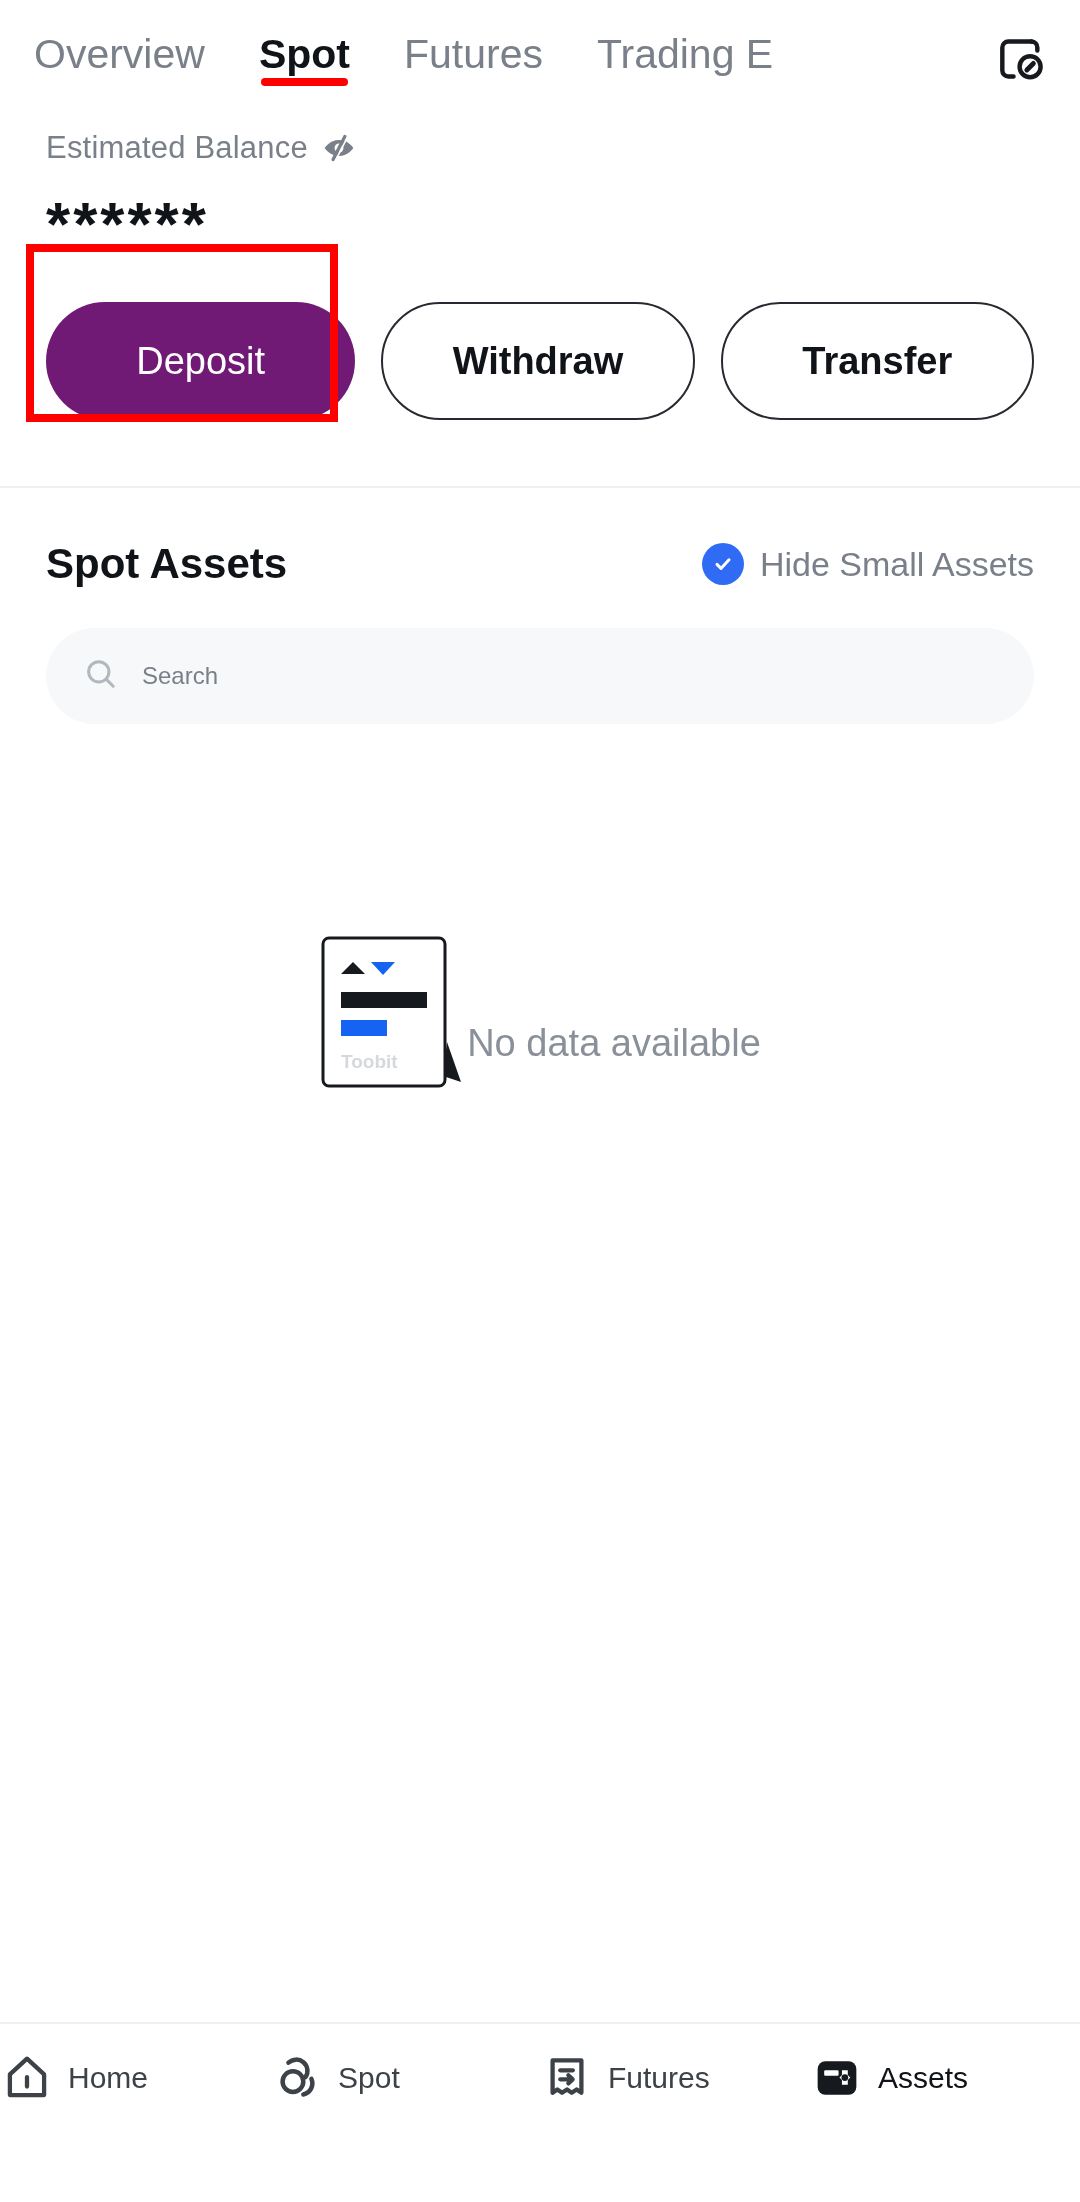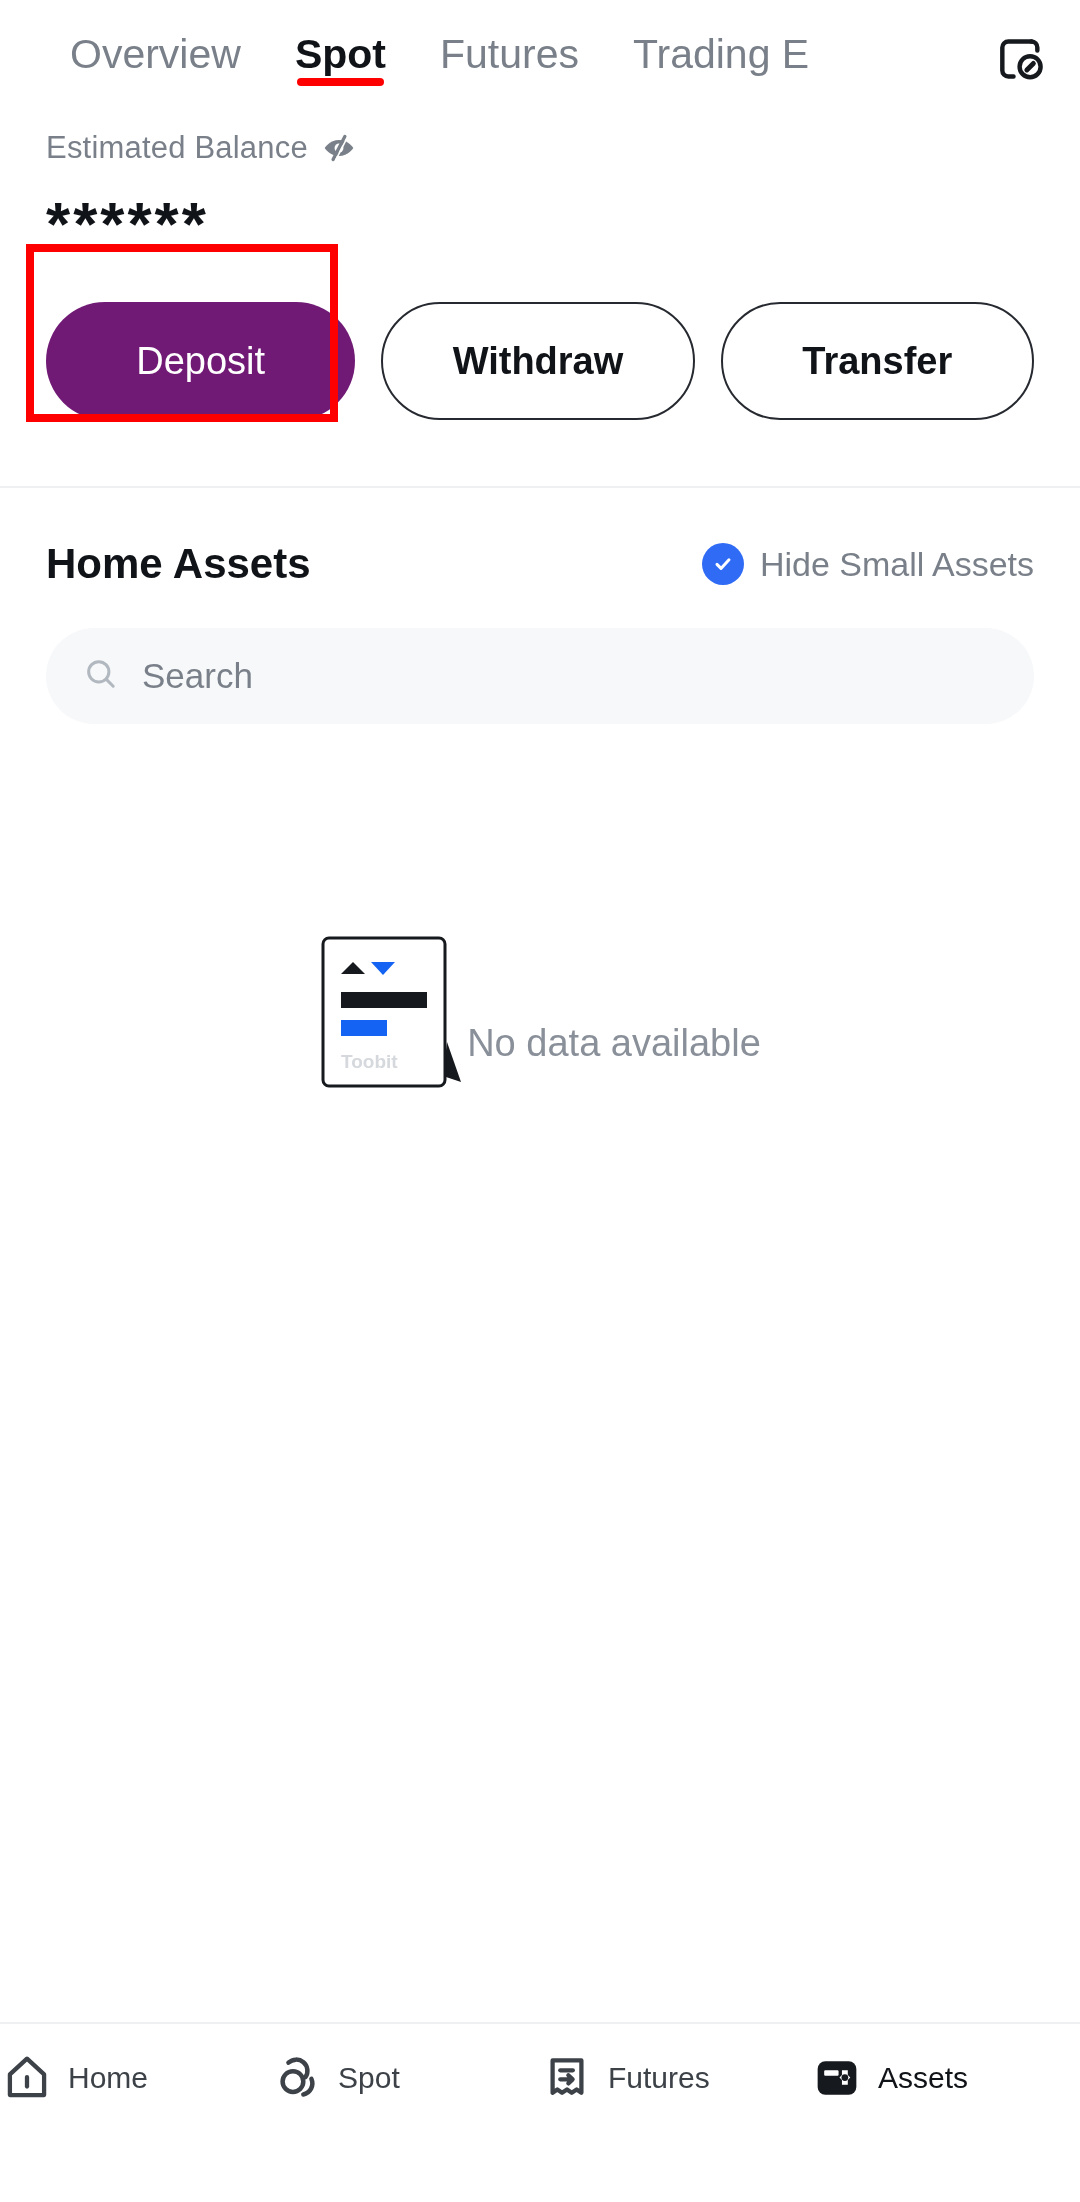--- a/index.html
+++ b/index.html
@@ -13,21 +13,20 @@
     overflow:hidden;
   }
 
   
   .tabbar {
     display:flex;
     align-items:center;
     padding:0 34px;
     height:108px;
     position:relative;
-    margin-left:36px;
   }
   .tab {
     font-size:41px;
     color:#7a8089;
     font-weight:400;
     margin-right:54px;
     position:relative;
     white-space:nowrap;
     line-height:108px;
   }
@@ -157,21 +156,21 @@
     display:flex;
     align-items:center;
     padding:0 36px;
     gap:22px;
   }
   .search input {
     border:none;
     outline:none;
     background:transparent;
     font-family:inherit;
-    font-size:35px;
+    font-size:24px;
     color:#101317;
     width:100%;
     height:100%;
   }
   .search input::placeholder { color:#7a8089; }
 
   
   .empty {
     display:flex;
     align-items:center;
@@ -264,21 +263,21 @@
   </div>
   <div class="btn btn-outline">
     <span>Transfer</span>
   </div>
   <div class="annot-box"></div>
 </div>
 
 <div class="divider"></div>
 
 <div class="section-head">
-  <div class="section-title">Home Assets</div>
+  <div class="section-title">Spot Assets</div>
   <div class="hide-small">
     <span class="check-circle">
       <svg width="24" height="24" viewBox="0 0 24 24" fill="none" aria-hidden="true">
         <path d="M6 12.4l4 4 8-8.6" stroke="#ffffff" stroke-width="3" stroke-linecap="round" stroke-linejoin="round"></path>
       </svg>
     </span>
     <span class="hide-small-label">Hide Small Assets</span>
   </div>
 </div>
 

